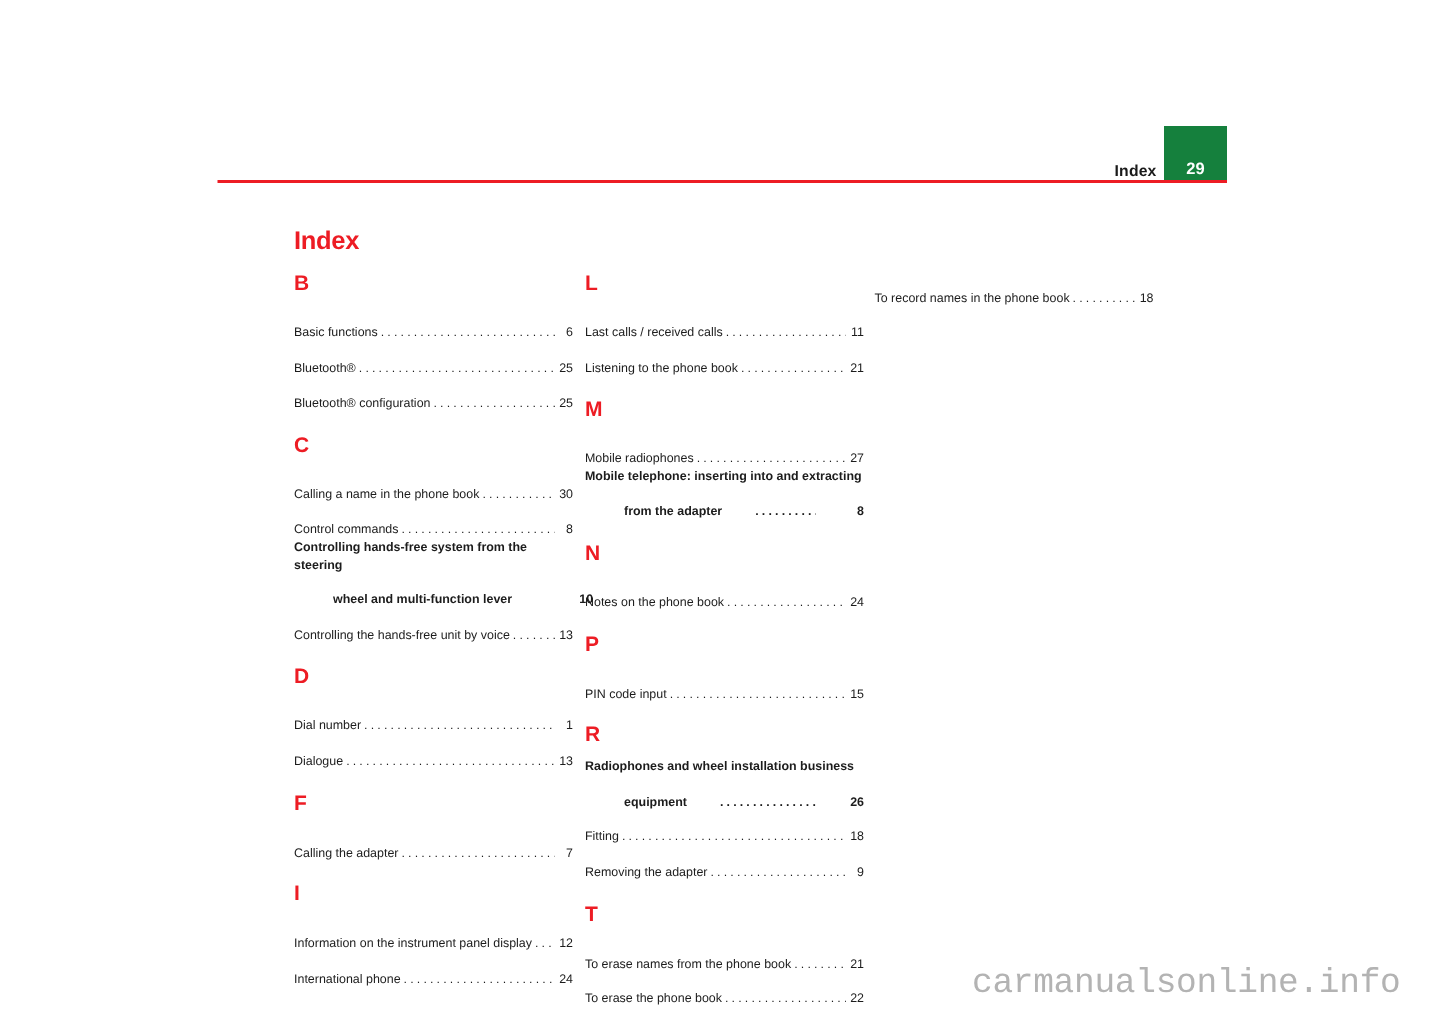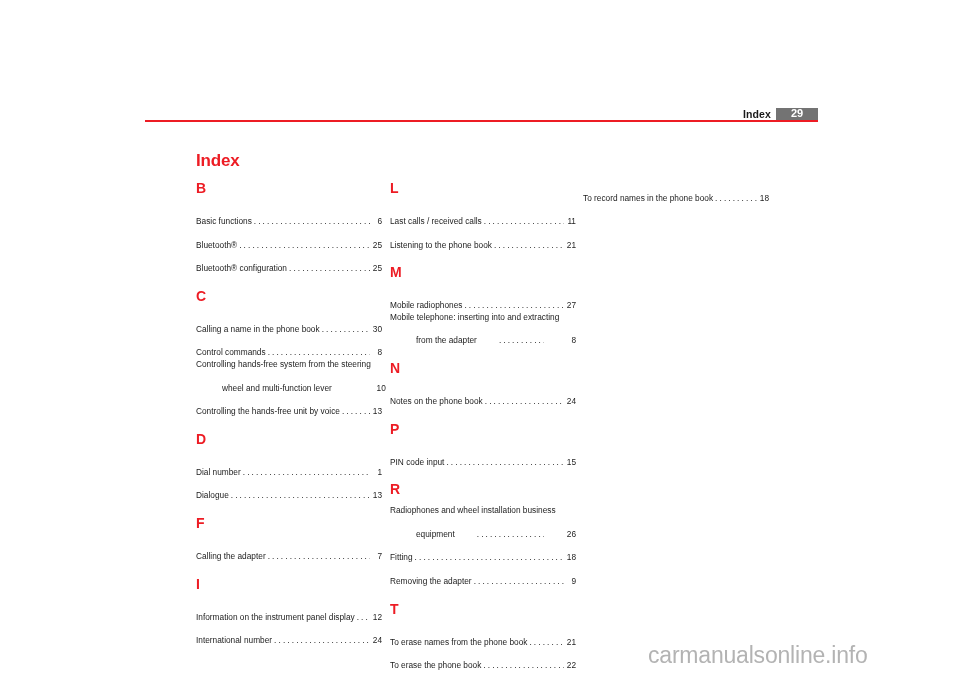--- a/index.html
+++ b/index.html
@@ -39,22 +39,22 @@
     font-weight: bold;
     color: #1a1a1a;
     letter-spacing: 0.1px;
     line-height: 1;
   }
   #page-number-box {
     position: absolute;
     right: 0;
     bottom: 0;
     width: 42px;
-    height: 14px;
-    background: #737373;
+    height: 38px;
+    background: #15803d;
   }
   #page-number {
     position: absolute;
     left: 0;
     right: 0;
     bottom: 3px;
     text-align: center;
     font-size: 11px;
     font-weight: bold;
     color: #ffffff;
@@ -120,41 +120,42 @@
     text-align: right;
     min-width: 11px;
   }
 
   
   .entry-multiline {
     font-size: 8.3px;
     color: #1c1c1c;
     line-height: 11.6px;
     width: 100%;
+    font-weight: bold;
   }
   .entry-multiline .line-1 {
     display: block;
   }
   .entry-multiline .line-2 {
     display: flex;
     align-items: baseline;
     padding-left: 26px;
     gap: 20px;
   }
 
   
   #watermark {
     position: absolute;
     left: 648px;
     top: 644px;
     font-size: 23px;
     color: #b3b3b3;
     letter-spacing: -0.2px;
     line-height: 1;
-    font-family: Liberation Sans, sans-serif;
+    font-family: Liberation Mono, monospace;
   }
 </style>
 </head>
 <body>
 
 <div id="page-header">
   <div id="header-title">Index</div>
   <div id="page-number-box">
     <div id="page-number">29</div>
   </div>
@@ -230,21 +231,21 @@
       </div>
     </div>
     <div class="index-section">
       <div class="section-letter">I</div>
       <div class="entry">
         <span class="entry-text">Information on the instrument panel display</span>
         <span class="leader">..........................................................................................</span>
         <span class="entry-page">12</span>
       </div>
       <div class="entry">
-        <span class="entry-text">International number</span>
+        <span class="entry-text">International phone</span>
         <span class="leader">..........................................................................................</span>
         <span class="entry-page">24</span>
       </div>
     </div>
   </div>
 <div class="column" id="column-2">
     <div class="index-section">
       <div class="section-letter">L</div>
       <div class="entry">
         <span class="entry-text">Last calls / received calls</span>

